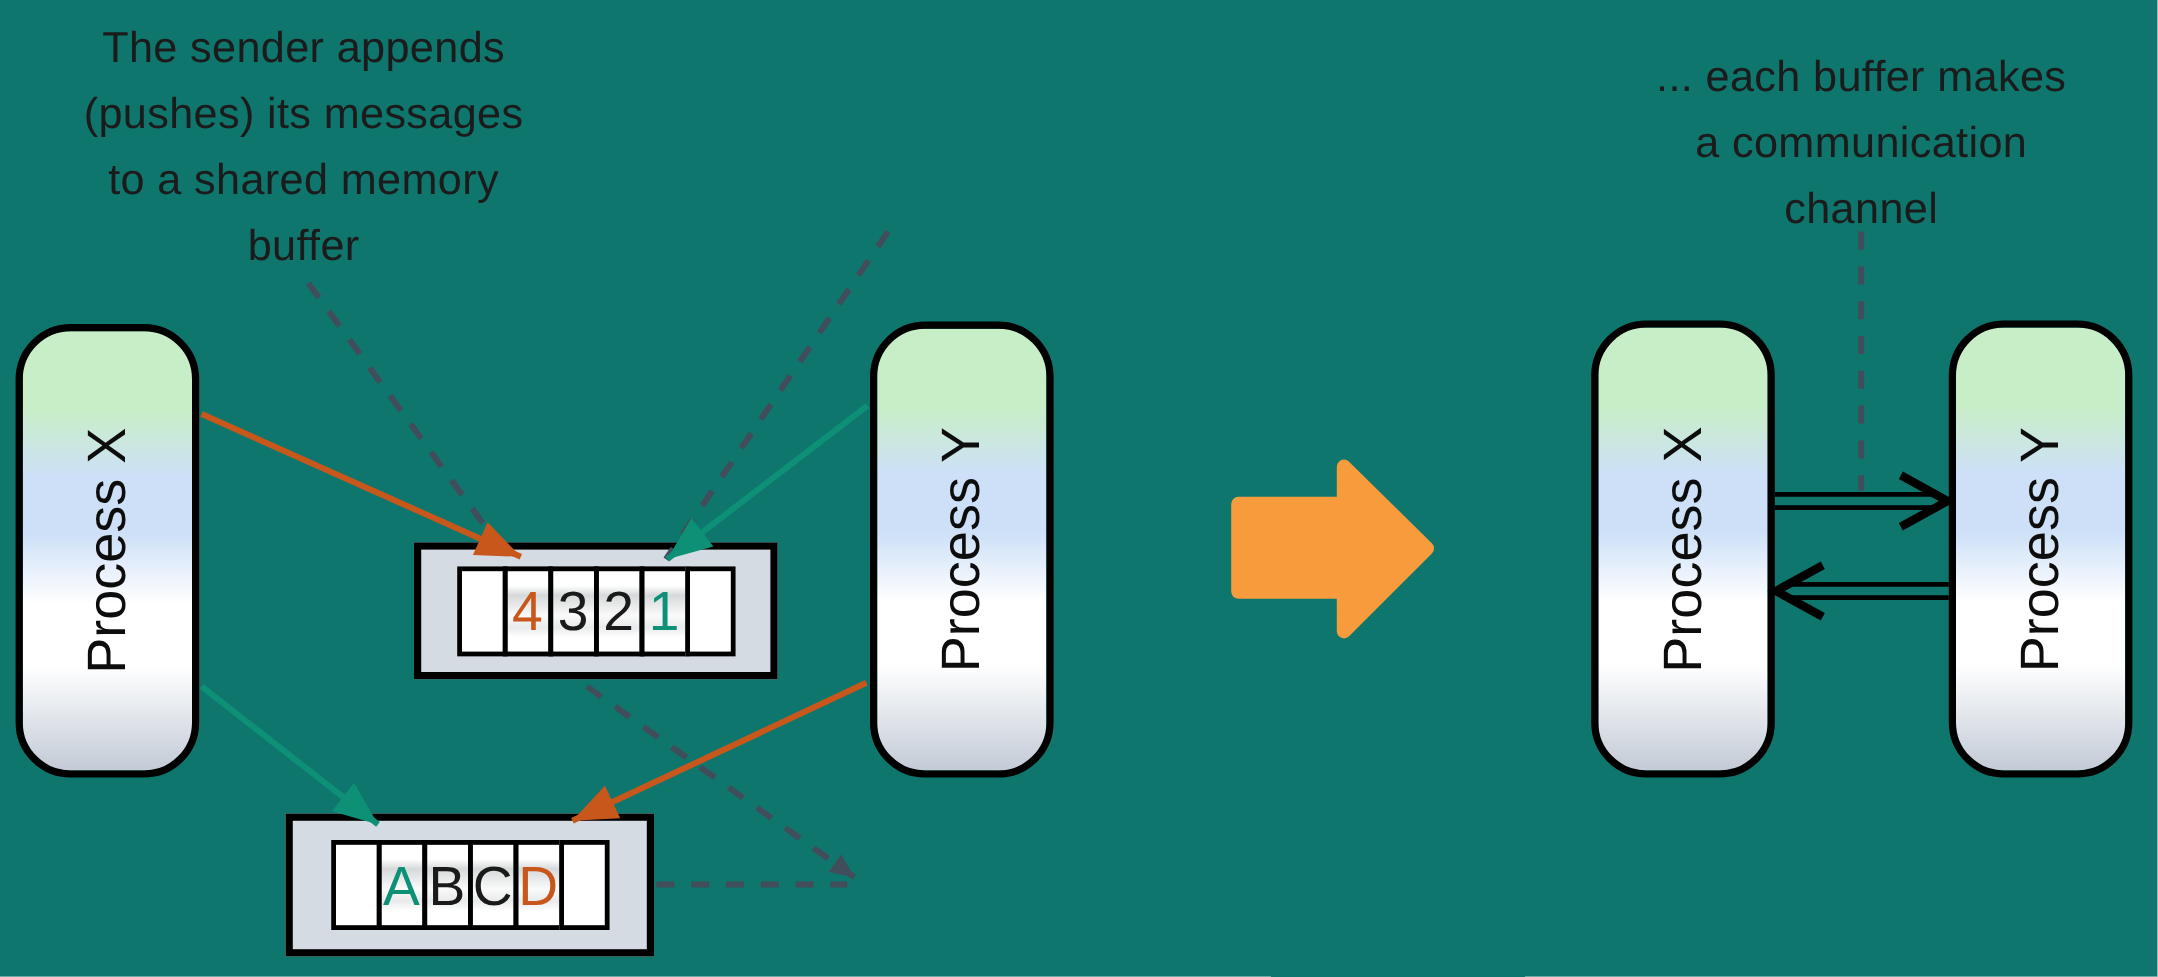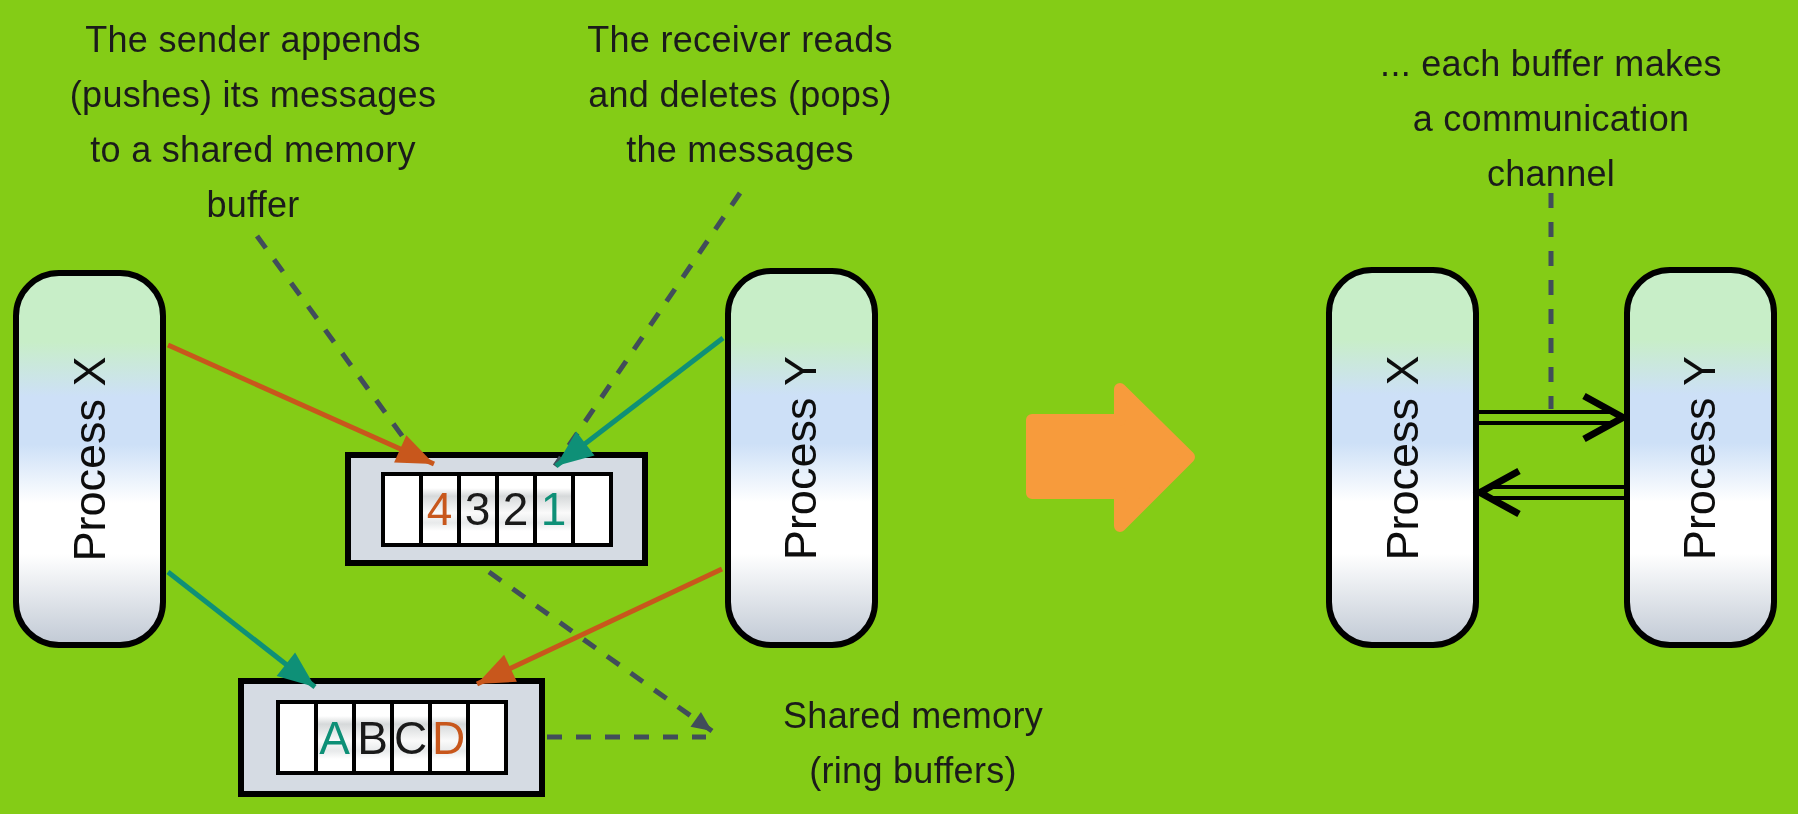--- a/index.html
+++ b/index.html
@@ -8,21 +8,21 @@
     --teal:#0e9077;
     --dash:#414d5a;
     --bigarrow:#f79b3c;
     --pgreen:#c8eec8;
     --pblue:#cde0f7;
     --pgray:#c3cbd6;
     --buffill:#d5dbe3;
     --ink:#1b1b1b;
   }
   .canvas{
-    position:relative;width:1798px;height:814px;background:#84cc16;overflow:hidden;
+    position:relative;width:1798px;height:814px;background:#0f766e;overflow:hidden;
     font-family:"Liberation Sans",sans-serif;color:var(--ink);
   }
   .cap{
     position:absolute;text-align:center;white-space:pre-line;
     font-size:36px;line-height:55px;letter-spacing:.3px;color:var(--ink);
   }
   .proc{
     position:absolute;box-sizing:border-box;border:6px solid #000;border-radius:46px;
     background:linear-gradient(180deg,
       var(--pgreen) 0%,var(--pgreen) 18%,
@@ -61,31 +61,26 @@
 </head>
 <body>
 
 <div class="canvas">
 
   <div class="cap" style="left:23px;top:12px;width:460px;">The sender appends
 (pushes) its messages
 to a shared memory
 buffer</div>
 
-  <div class="cap" style="left:530px;top:12px;width:420px;">The receiver reads
-and deletes (pops)
-the messages</div>
 
 
   <div class="cap" style="left:1351px;top:12px;width:400px;margin-top:24px;">... each buffer makes
 a communication
 channel</div>
 
-  <div class="cap" style="left:723px;top:688px;width:380px;">Shared memory
-(ring buffers)</div>
 
   <div class="proc" style="left:13px;top:270px;width:153px;height:378px;">
     <span class="vlabel">Process X</span>
   </div>
 
   <div class="proc" style="left:725px;top:268px;width:153px;height:380px;">
     <span class="vlabel">Process Y</span>
   </div>
 
   <div class="proc" style="left:1326px;top:267px;width:153px;height:381px;">

